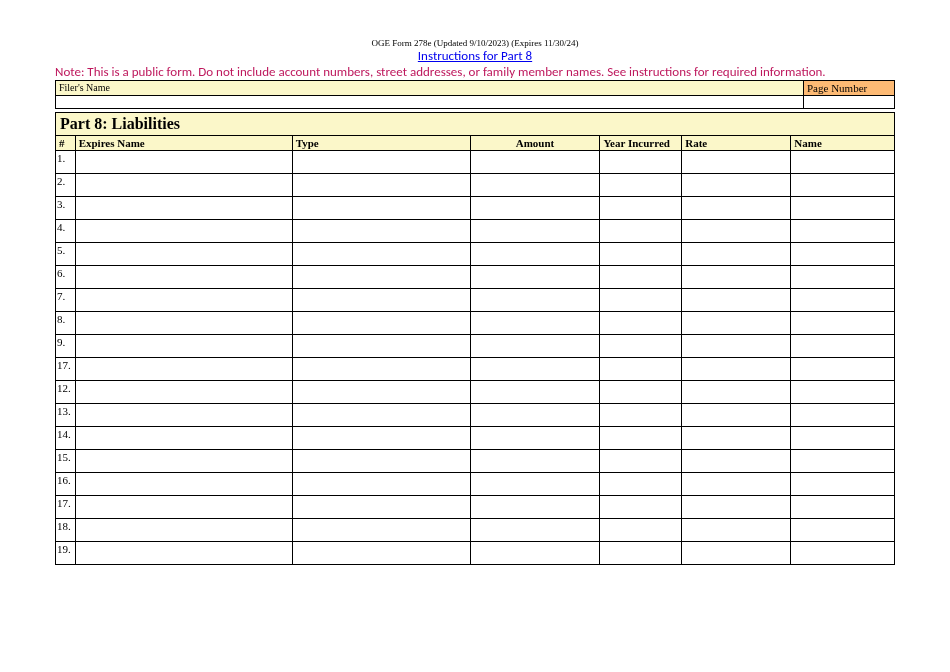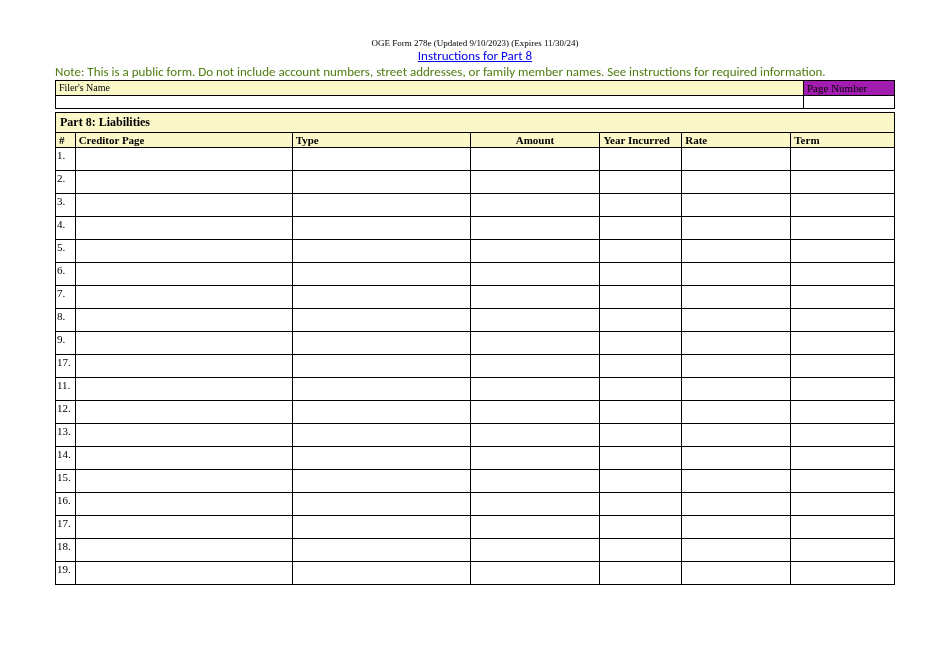--- a/index.html
+++ b/index.html
@@ -21,40 +21,40 @@
     .instructions-link {
       text-align: center;
       margin-top: -2px;
     }
     .instructions-link a {
       color: #0000ee;
       font-family: Calibri, Arial, sans-serif;
       font-size: 13px;
     }
     .note {
-      color: #4d7c0f;
+      color: #be185d;
       font-family: Calibri, Arial, sans-serif;
       font-size: 13px;
       margin-top: 0px;
       margin-bottom: 1px;
     }
     .filer-row {
       display: flex;
       border: 1px solid #000;
     }
     .filer-name {
       flex: 1;
       background: #fbf7c9;
       padding: 1px 3px;
       font-size: 10px;
       border-right: 1px solid #000;
     }
     .page-num-label {
       width: 90px;
-      background: #a21caf;
+      background: #fdba74;
       padding: 1px 3px;
       font-size: 11px;
     }
     .filer-values {
       display: flex;
       border-left: 1px solid #000;
       border-right: 1px solid #000;
       border-bottom: 1px solid #000;
       height: 13px;
     }
@@ -66,21 +66,21 @@
     .page-num-val {
       width: 90px;
       padding: 0 3px;
     }
     .section-title {
       background: #fbf7c9;
       border-left: 1px solid #000;
       border-right: 1px solid #000;
       border-top: 1px solid #000;
       font-weight: bold;
-      font-size: 12px;
+      font-size: 16px;
       padding: 2px 4px;
       margin-top: 3px;
     }
     table.liab {
       width: 100%;
       border-collapse: collapse;
       table-layout: fixed;
     }
     table.liab th {
       background: #fbf7c9;
@@ -131,26 +131,26 @@
   <div class="filer-name-val"></div>
   <div class="page-num-val"></div>
 </div>
 
 <div class="section-title">Part 8: Liabilities</div>
 
 <table class="liab">
   <thead>
     <tr>
       <th class="num">#</th>
-      <th class="creditor">Creditor Page</th>
+      <th class="creditor">Expires Name</th>
       <th class="type">Type</th>
       <th class="amount">Amount</th>
       <th class="year">Year Incurred</th>
       <th class="rate">Rate</th>
-      <th class="term">Term</th>
+      <th class="term">Name</th>
     </tr>
   </thead>
   <tbody id="liab-body">
       <tr>
         <td class="num">1.</td>
         <td class="creditor"></td>
         <td class="type"></td>
         <td class="amount"></td>
         <td class="year"></td>
         <td class="rate"></td>
@@ -231,29 +231,20 @@
       <tr>
         <td class="num">17.</td>
         <td class="creditor"></td>
         <td class="type"></td>
         <td class="amount"></td>
         <td class="year"></td>
         <td class="rate"></td>
         <td class="term"></td>
       </tr>
       <tr>
-        <td class="num">11.</td>
-        <td class="creditor"></td>
-        <td class="type"></td>
-        <td class="amount"></td>
-        <td class="year"></td>
-        <td class="rate"></td>
-        <td class="term"></td>
-      </tr>
-      <tr>
         <td class="num">12.</td>
         <td class="creditor"></td>
         <td class="type"></td>
         <td class="amount"></td>
         <td class="year"></td>
         <td class="rate"></td>
         <td class="term"></td>
       </tr>
       <tr>
         <td class="num">13.</td>

